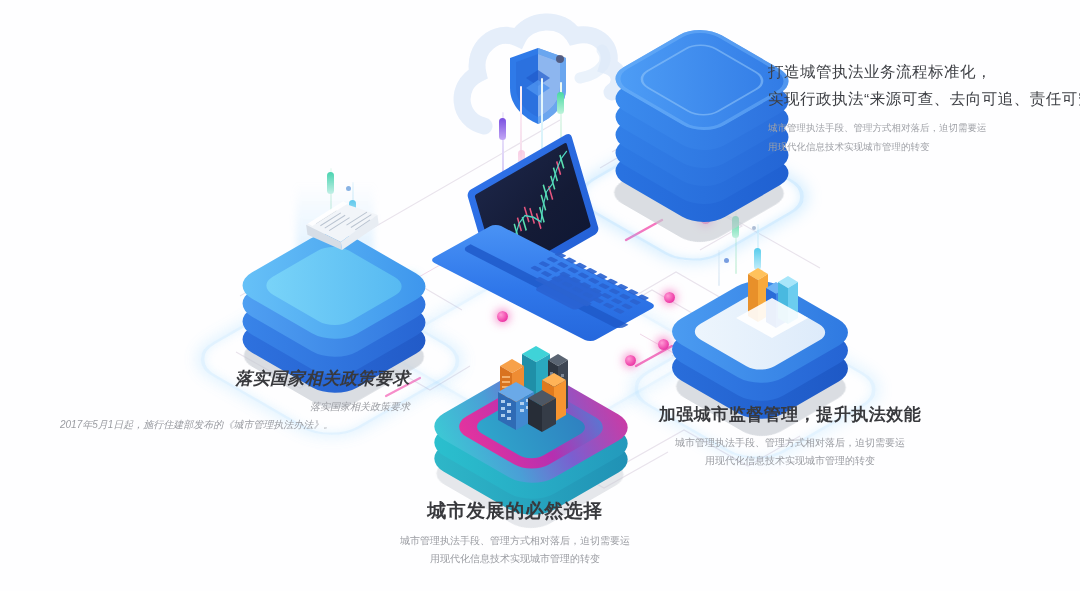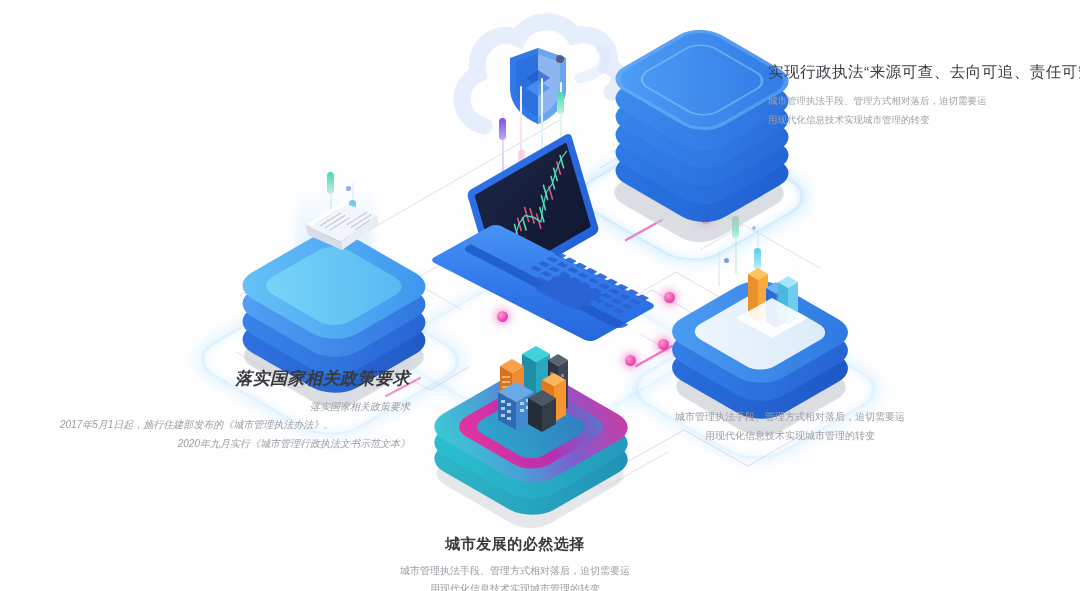--- a/index.html
+++ b/index.html
@@ -28,21 +28,21 @@
   #block-tr .t-head { font-size: 15.5px; font-weight: normal; color: #3d3f44; line-height: 1.75; }
   #block-tr .t-sub { font-size: 9.5px; line-height: 1.95; color: #9fa1a7; }
 
   
   #block-left { left: 60px; top: 366px; width: 350px; }
   #block-left .t-head { font-size: 17px; }
   #block-left .t-sub { font-size: 10px; }
 
   
   #block-bc { left: 330px; top: 497px; width: 370px; }
-  #block-bc .t-head { font-size: 15px; margin-top: 36px; }
+  #block-bc .t-head { font-size: 19px; }
 
   
   #block-rb { left: 620px; top: 402px; width: 340px; }
   #block-rb .t-head { font-size: 17px; }
   .plate {
     position: absolute; border-radius: 26px;
     transform: rotate(-30deg) skewX(30deg) scaleY(0.88);
   }
 
   
@@ -476,36 +476,37 @@
         <path d="M52 34 L62 28 L72 34 L62 40 Z" fill="#a7e6fa"></path>
         <path d="M52 34 L62 40 L62 76 L52 70 Z" fill="#49b9e0"></path>
         <path d="M72 34 L62 40 L62 76 L72 70 Z" fill="#6ccdef"></path>
       </g>
 
       <path d="M10 70 L46 50 L82 70 L46 90 Z" fill="#ffffff" opacity=".9"></path>
     </svg>
   </div>
 
   <div class="txt-block" id="block-tr">
+    <div class="t-head">打造城管执法业务流程标准化，</div>
     <div class="t-head">实现行政执法“来源可查、去向可追、责任可究”。</div>
     <div class="t-sub" style="margin-top:7px;">城市管理执法手段、管理方式相对落后，迫切需要运</div>
     <div class="t-sub">用现代化信息技术实现城市管理的转变</div>
   </div>
 
   <div class="txt-block ta-right" id="block-left">
     <div class="t-head" style="text-align:right;">落实国家相关政策要求</div>
     <div class="t-sub" style="margin-top:6px; text-align:right;">落实国家相关政策要求</div>
     <div class="t-sub" style="text-align:left;">2017年5月1日起，施行住建部发布的《城市管理执法办法》。</div>
-    <div class="t-sub" style="text-align:right;">2020年九月实行《城市管理行政执法文书示范文本》</div>
   </div>
 
   <div class="txt-block ta-center" id="block-bc">
     <div class="t-head">城市发展的必然选择</div>
     <div class="t-sub" style="margin-top:6px;">城市管理执法手段、管理方式相对落后，迫切需要运</div>
     <div class="t-sub">用现代化信息技术实现城市管理的转变</div>
   </div>
 
   <div class="txt-block ta-center" id="block-rb">
+    <div class="t-head">加强城市监督管理，提升执法效能</div>
     <div class="t-sub" style="margin-top:6px;">城市管理执法手段、管理方式相对落后，迫切需要运</div>
     <div class="t-sub">用现代化信息技术实现城市管理的转变</div>
   </div>
 
 </div>
 
 </body></html>

